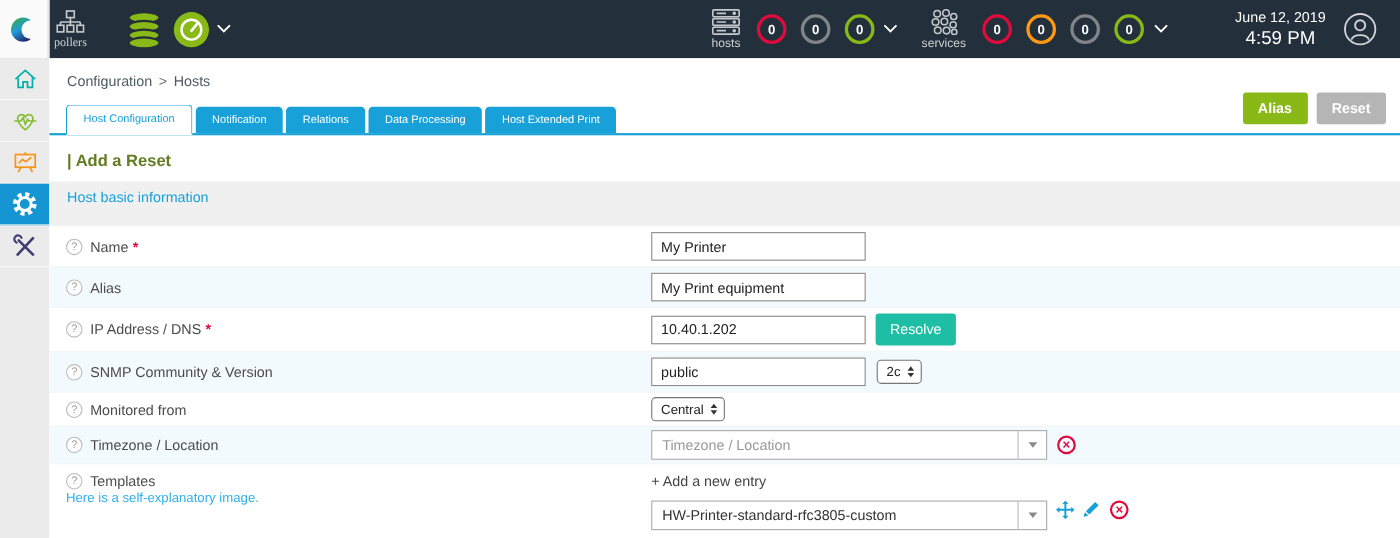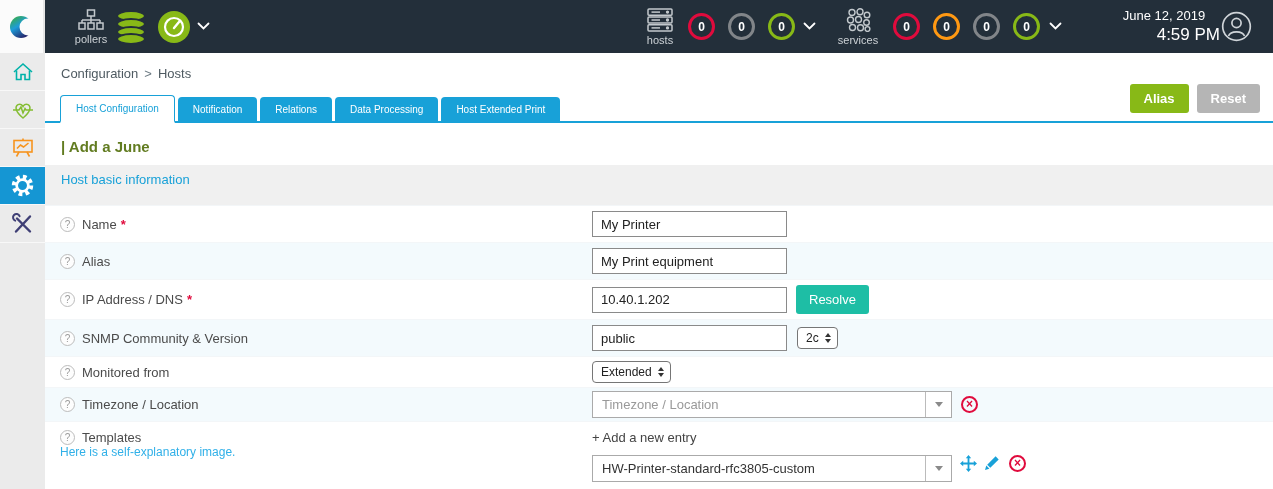--- a/index.html
+++ b/index.html
@@ -16,21 +16,21 @@
   .top-icon-abs { position:absolute; top:0; height:53px; display:flex; align-items:center; }
   .count-circle { position:absolute; top:13px; width:27px; height:27px; border-radius:50%;
     border:3px solid; color:#fff; font-size:12px; font-weight:bold;
     display:flex; align-items:center; justify-content:center; }
   .b-red    { border-color:#e00b3d; }
   .b-orange { border-color:#ff9913; }
   .b-gray   { border-color:#818589; }
   .b-green  { border-color:#88b917; }
   .clock-block { position:absolute; left:1108px; top:8px; width:112px; text-align:center; color:#fff; }
   .clock-block .d1 { font-size:13px; }
-  .clock-block .d2 { font-size:17px; margin-top:2px;text-align:right; }
+  .clock-block .d2 { font-size:17px; margin-top:2px; }
 
   
   .sidebar { position:absolute; top:53px; left:0; width:45px; height:436px; background:#ebebeb; }
   .side-item { width:45px; height:38px; display:flex; align-items:center; justify-content:center;
     border-bottom:1px solid #f8f8f8; cursor:pointer; }
   .side-item.active { background:#1596d3; }
 
   
   .main { position:absolute; top:53px; left:45px; width:1228px; height:436px; background:#fff; }
   .breadcrumb { padding:13px 0 0 16px; font-size:13px; color:#4e5a61; }
@@ -107,21 +107,21 @@
             <stop offset="0.5" stop-color="#1d9cd8"></stop>
             <stop offset="1" stop-color="#25256b"></stop>
         </linearGradient>
       </defs>
       <circle cx="14" cy="15" r="11" fill="url(#clg)"></circle>
       <circle cx="21" cy="15" r="8.5" fill="#fbfbfb"></circle>
       <rect x="18" y="10" width="12" height="10" fill="#fbfbfb"></rect>
     </svg>
   </div>
 
-  <div class="top-group" style="left:68px; width:46px;">
+  <div class="top-group" style="left:41px; width:46px;font-family:Liberation Serif, serif;">
     <svg width="26" height="22" viewBox="0 0 26 22" fill="none" stroke="#c3c9cd" stroke-width="1.5">
       <rect x="9.5" y="1" width="7" height="6"></rect>
       <line x1="13" y1="7" x2="13" y2="11"></line>
         <line x1="4" y1="11" x2="22" y2="11"></line>
       <line x1="4" y1="11" x2="4" y2="14"></line>
         <line x1="13" y1="11" x2="13" y2="14"></line>
         <line x1="22" y1="11" x2="22" y2="14"></line>
       <rect x="1" y="14" width="6" height="6"></rect>
         <rect x="10" y="14" width="6" height="6"></rect>
         <rect x="19" y="14" width="6" height="6"></rect>
@@ -265,21 +265,21 @@
     <div class="tab">Notification</div>
     <div class="tab">Relations</div>
     <div class="tab">Data Processing</div>
     <div class="tab">Host Extended Print</div>
     <div class="actions">
       <button class="btn btn-save">Alias</button>
       <button class="btn btn-reset">Reset</button>
     </div>
   </div>
 
-  <div class="page-title">| Add a June</div>
+  <div class="page-title">| Add a Reset</div>
 
   <div class="section-bar">Host basic information</div>
 
   <div class="frow">
     <div class="label-cell">
       <span class="help">?</span>
       <span>Name</span>
       <span class="req">*</span>
     </div>
     <div class="field-cell">
@@ -326,21 +326,21 @@
     </div>
   </div>
 
   <div class="frow" style="min-height:31px; padding-top:3px; padding-bottom:3px;">
     <div class="label-cell">
       <span class="help">?</span>
       <span>Monitored from</span>
     </div>
     <div class="field-cell">
       <span class="mini-select noml">
-        <span>Extended</span>
+        <span>Central</span>
         <span class="spin">
             <span class="tri-up"></span>
             <span class="tri-dn"></span>
           </span>
       </span>
     </div>
   </div>
 
   <div class="frow alt" style="min-height:33px; padding-top:3px; padding-bottom:3px;">
     <div class="label-cell">

